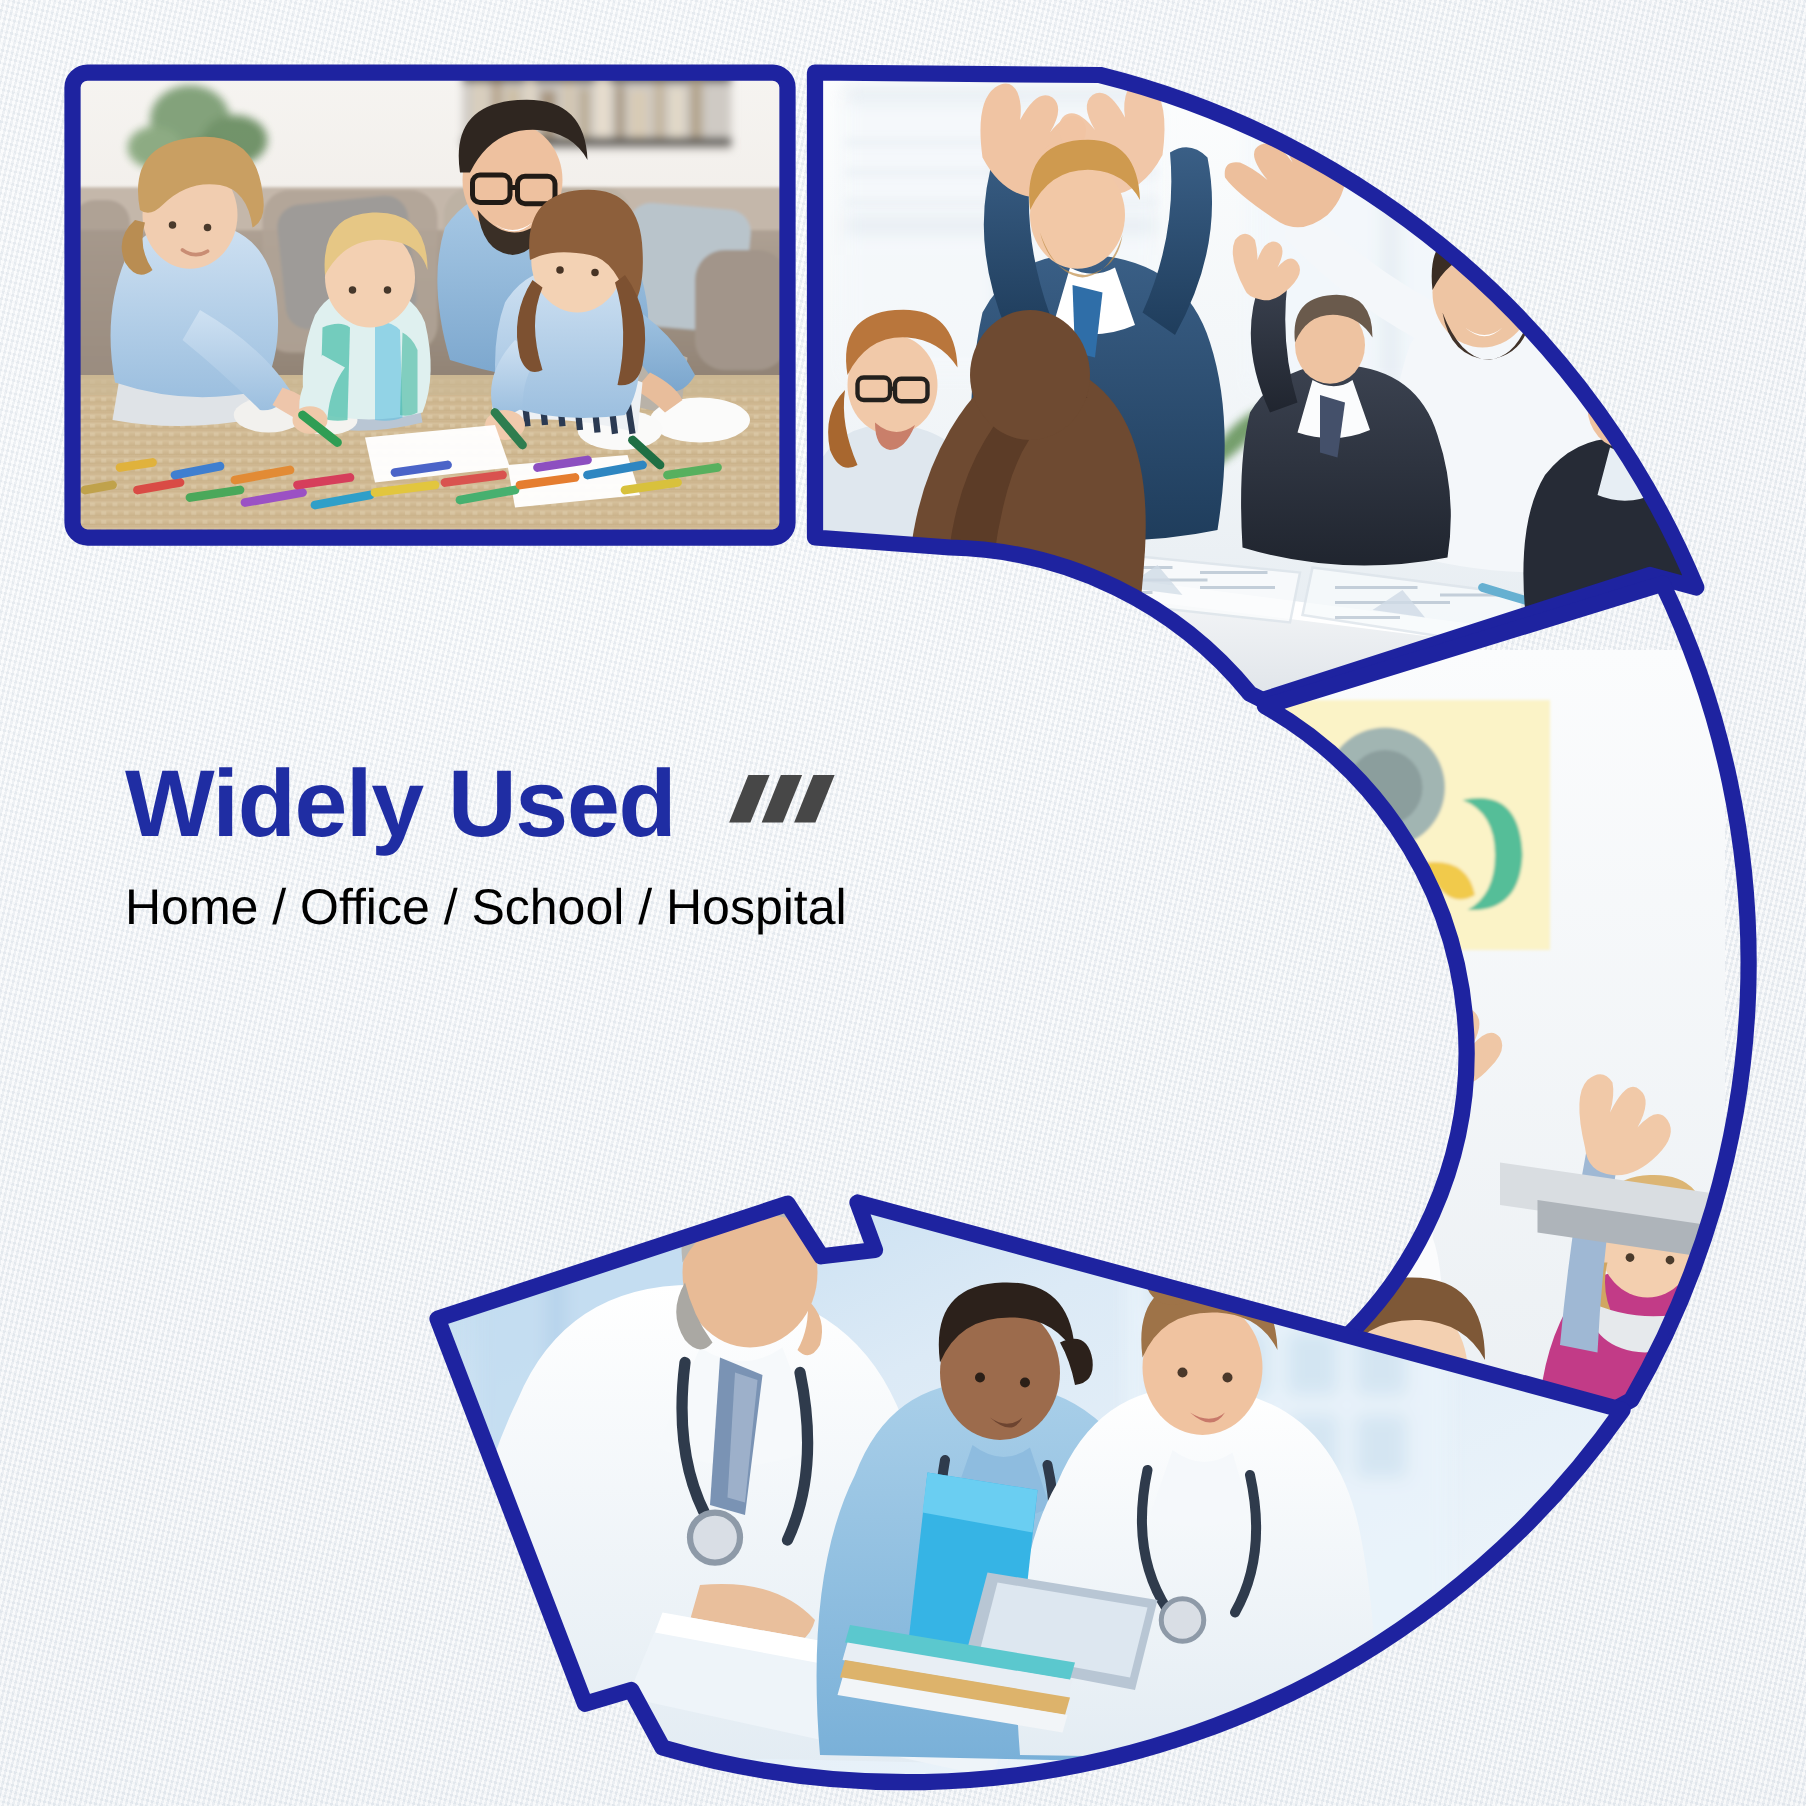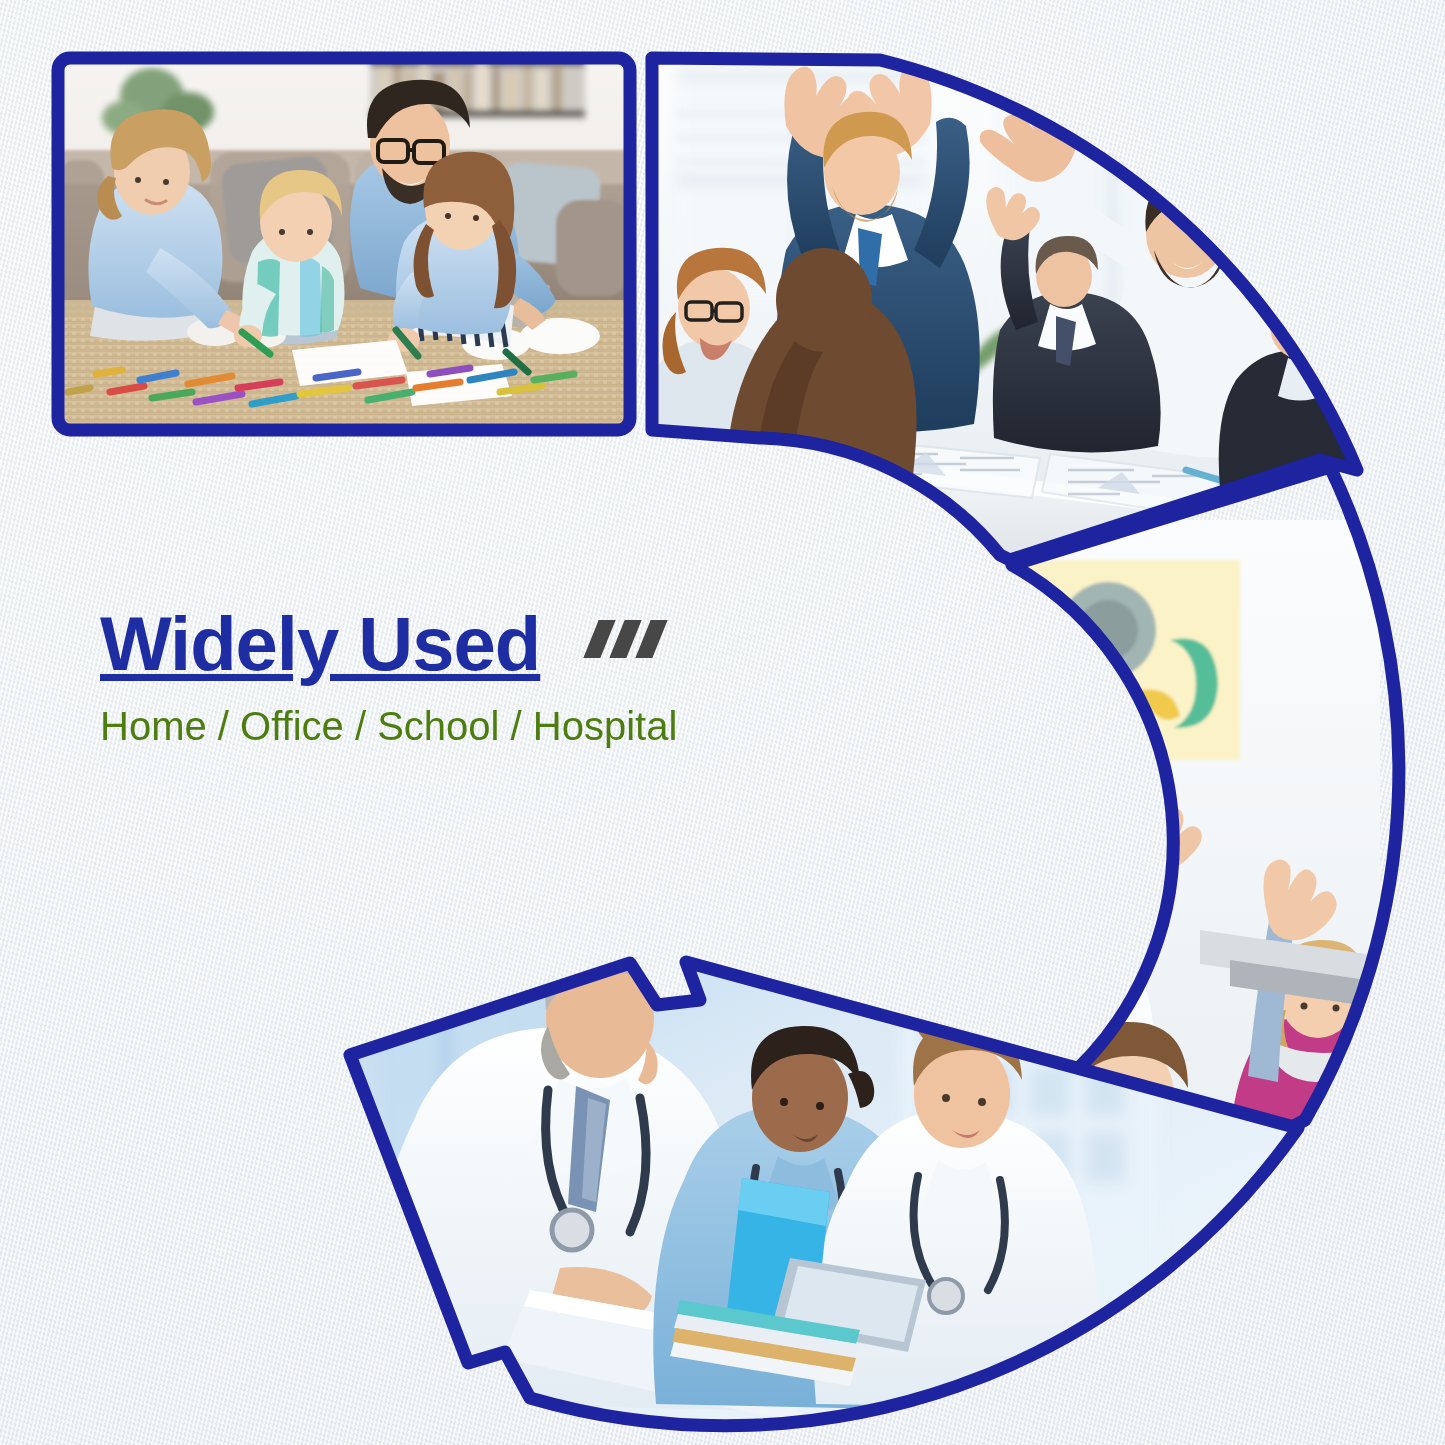--- a/index.html
+++ b/index.html
@@ -27,39 +27,38 @@
     user-select:none;
   }
   #title{
     font-size:76px;
     font-weight:bold;
     color:#1f2da3;
     letter-spacing:-1px;
     line-height:1;
     display:inline-block;
     vertical-align:middle;
-    text-decoration:underline;
   }
   #slashes{
     display:inline-block;
     vertical-align:middle;
     margin-left:46px;
     margin-bottom:6px;
   }
   #slashes i{
     display:inline-block;
     width:17px;height:38px;
     background:#474747;
     transform:skewX(-22deg);
     margin-right:9px;
   }
   #subtitle{
     margin-top:22px;
     font-size:40px;
-    color:#4d7c0f;
+    color:#000000;
     letter-spacing:0px;
     white-space:nowrap;
   }
 </style>
 </head>
 <body>
 
 <div id="bg"></div>
 
 <div id="stage">

